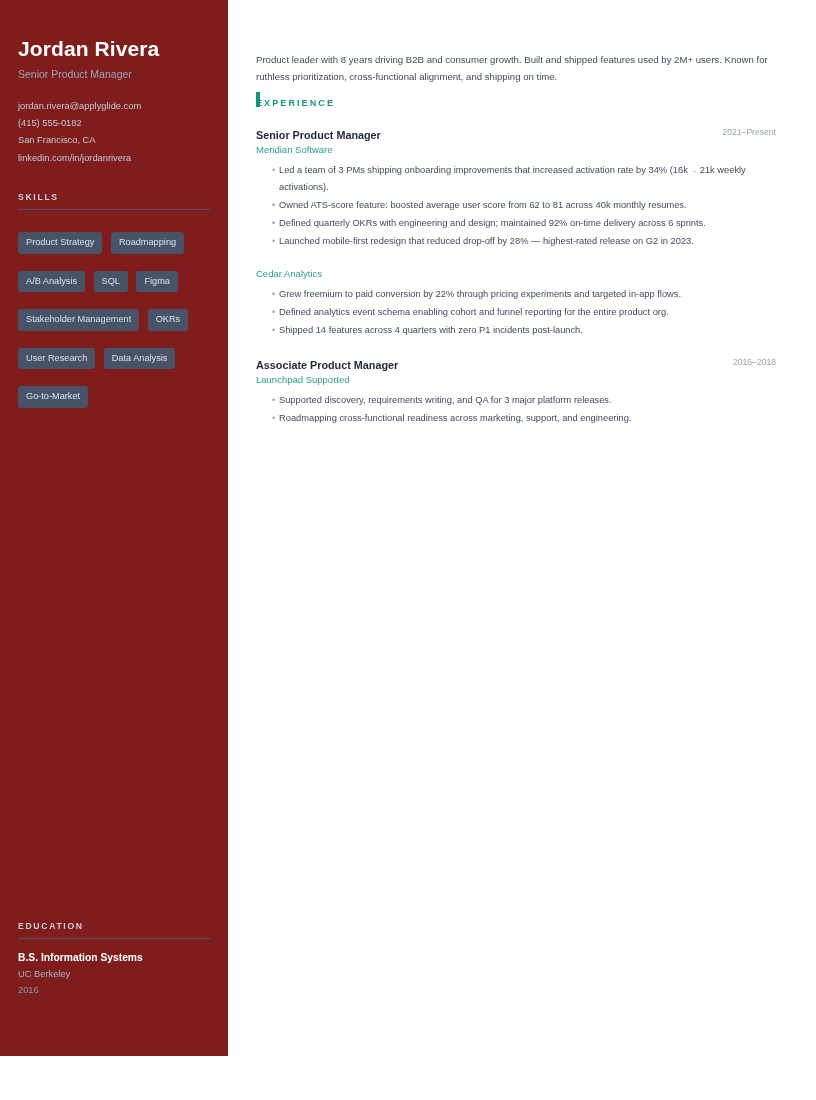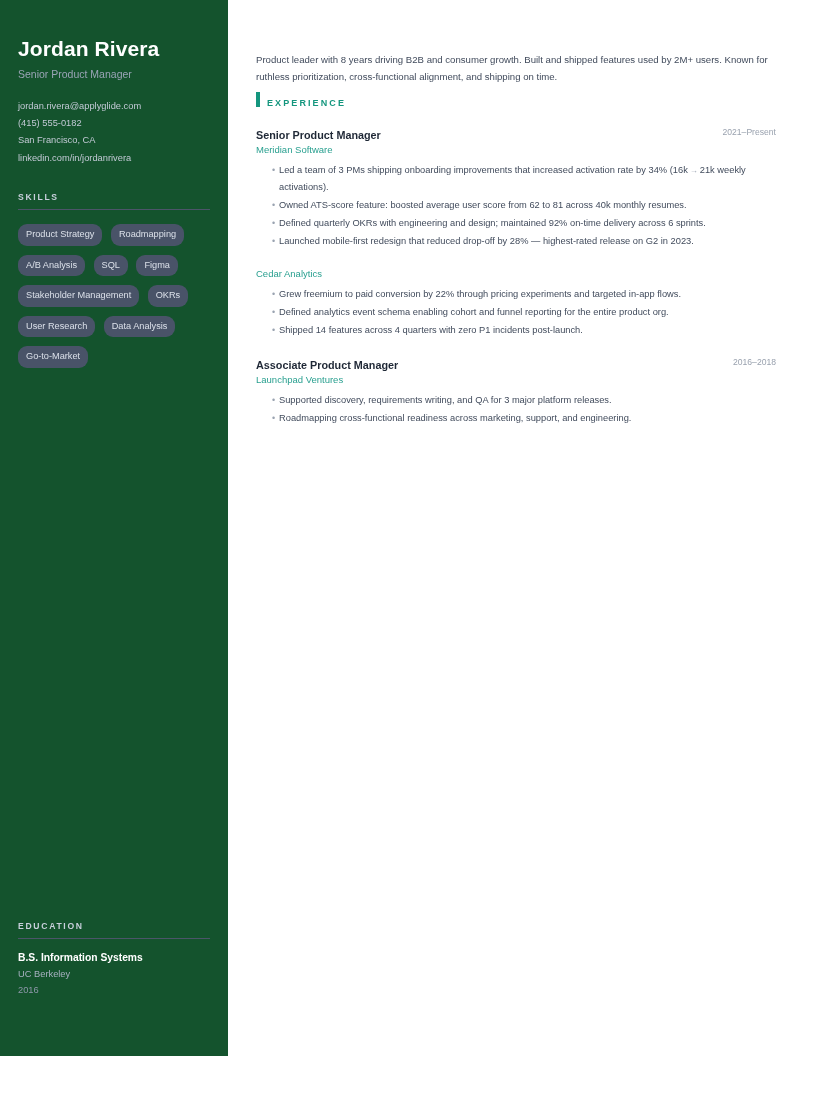--- a/index.html
+++ b/index.html
@@ -23,21 +23,21 @@
     background: #ffffff;
   }
 
   
   #sidebar {
     position: absolute;
     left: 0;
     top: 0;
     width: 228px;
     height: 1056px;
-    background: #14532d;
+    background: #7f1d1d;
     box-sizing: border-box;
     padding: 12px;
   }
 
   #identity-block {
     position: absolute;
     left: 18px;
     top: 36px;
     width: 196px;
   }
@@ -93,22 +93,22 @@
     margin-top: 10px;
     width: 200px;
   }
   .chip {
     display: inline-block;
     background: #495368;
     color: #dbe0e9;
     font-size: 9.2px;
     line-height: 11px;
     padding: 5px 8px 5.5px 8px;
-    border-radius: 9px;
-    margin: 4px 4px 5px 0;
+    border-radius: 3px;
+    margin: 12px 4px 5px 0;
     white-space: nowrap;
     vertical-align: top;
   }
 
   #education-block {
     position: absolute;
     left: 18px;
     top: 921px;
     width: 200px;
   }
@@ -153,21 +153,20 @@
 
   #experience-section {
     position: absolute;
     top: 92px;
     left: 0;
     width: 532px;
   }
 
   .main-section-head {
     position: relative;
-    padding-left: 11px;
     height: 16px;
   }
   .main-section-head .accent-bar {
     position: absolute;
     left: 0;
     top: 0;
     width: 4px;
     height: 15px;
     background: #14967e;
   }
@@ -329,21 +328,21 @@
             <span class="bdot">•</span><span>Shipped 14 features across 4 quarters with zero P1 incidents post-launch.</span>
           </li>
         </ul>
       </article>
 
       <article class="job">
         <div class="job-header">
           <span class="job-role">Associate Product Manager</span>
           <span class="job-dates">2016–2018</span>
         </div>
-        <div class="job-company">Launchpad Ventures</div>
+        <div class="job-company">Launchpad Supported</div>
         <ul class="job-bullets">
           <li>
             <span class="bdot">•</span><span>Supported discovery, requirements writing, and QA for 3 major platform releases.</span>
           </li>
           <li>
             <span class="bdot">•</span><span>Roadmapping cross-functional readiness across marketing, support, and engineering.</span>
           </li>
         </ul>
       </article>
 

